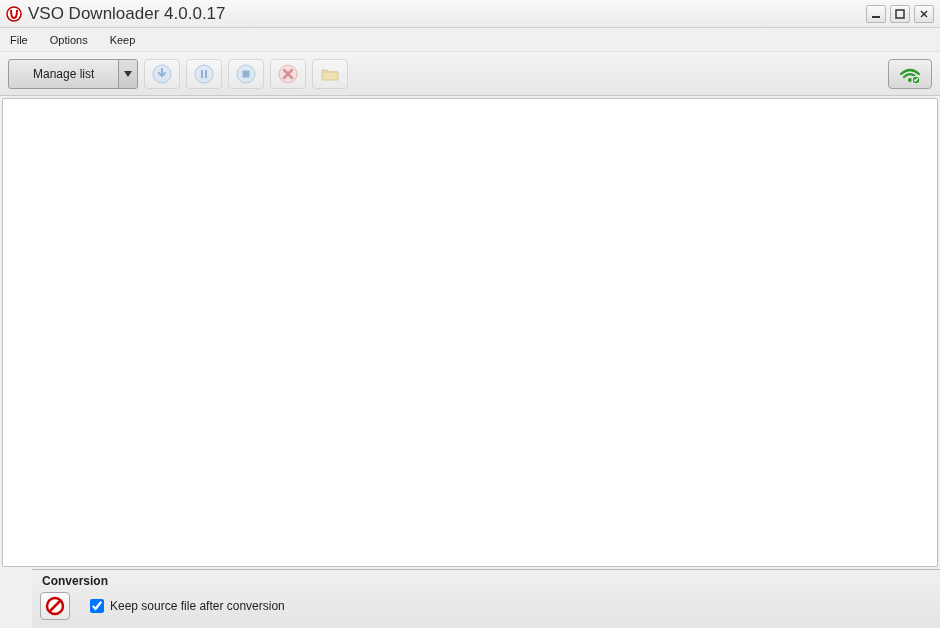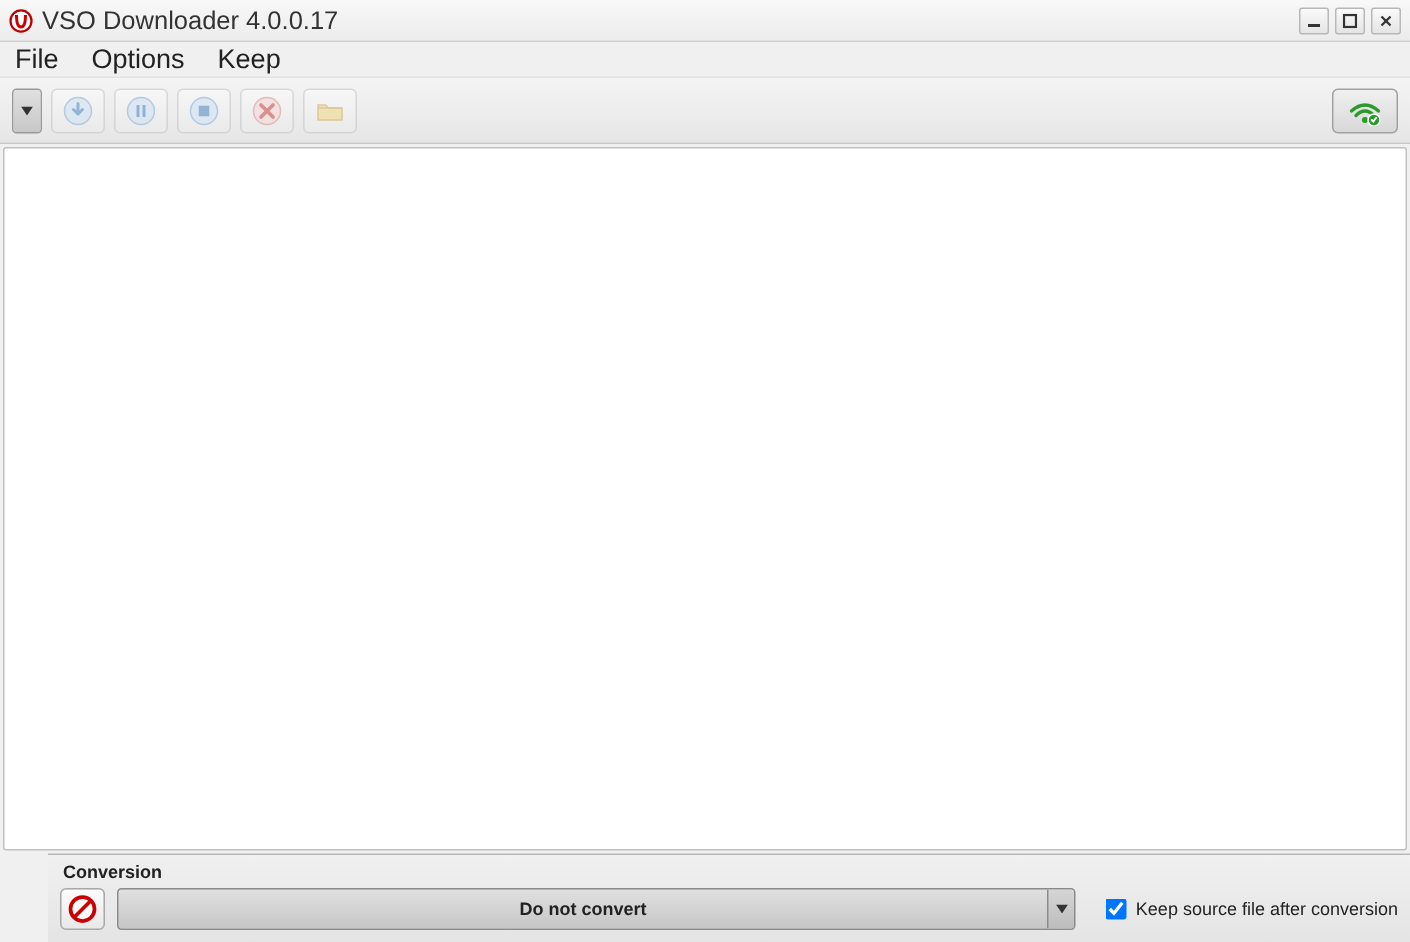--- a/index.html
+++ b/index.html
@@ -36,21 +36,21 @@
       font-size: 11px; color: #444; cursor: pointer;
     }
     .menubar {
       height: 24px;
       background: #f0f0f0;
       display: flex; align-items: center;
       padding: 0 6px;
       gap: 14px;
       border-bottom: 1px solid #e2e2e2;
     }
-    .menubar span { color: #222; cursor: pointer; padding: 2px 4px; font-size: 18px; }
+    .menubar span { color: #222; cursor: pointer; padding: 2px 4px; font-size: 11px; }
     .toolbar {
       height: 44px;
       background: linear-gradient(#f4f4f4,#e6e6e6);
       border-bottom: 1px solid #c8c8c8;
       display: flex; align-items: center;
       padding: 0 8px; gap: 6px;
     }
     .manage-btn {
       display: flex; align-items: stretch;
       height: 30px;
@@ -165,20 +165,21 @@
 </div>
 
 <div class="menubar">
   <span>File</span>
   <span>Options</span>
   <span>Keep</span>
 </div>
 
 <div class="toolbar">
   <div class="manage-btn">
+    <span class="label">Manage list</span>
     <span class="drop">
       <svg width="8" height="6">
           <polygon points="0,0 8,0 4,6" fill="#333"></polygon>
         </svg>
     </span>
   </div>
   <div class="toolbtn disabled">
     <span>
       <svg width="20" height="20" viewBox="0 0 20 20">
         <circle cx="10" cy="10" r="9" fill="#cfe3f7" stroke="#7aa8d8"></circle>
@@ -240,26 +241,18 @@
   <div class="section-label">Conversion</div>
   <div class="bottom-row">
     <div class="no-convert">
       <span>
         <svg width="20" height="20" viewBox="0 0 20 20">
           <circle cx="10" cy="10" r="8" fill="#fff" stroke="#c00" stroke-width="2.5"></circle>
           <line x1="5" y1="15" x2="15" y2="5" stroke="#c00" stroke-width="2.5"></line>
         </svg>
       </span>
     </div>
-    <div class="convert-combo">
-      <span class="label">Do not convert</span>
-      <span class="drop">
-        <svg width="8" height="6">
-            <polygon points="0,0 8,0 4,6" fill="#333"></polygon>
-          </svg>
-      </span>
-    </div>
     <label class="checkbox-wrap">
       <input type="checkbox" checked="" style="">
       <span>Keep source file after conversion</span>
     </label>
   </div>
 </div>
 
 </body></html>

